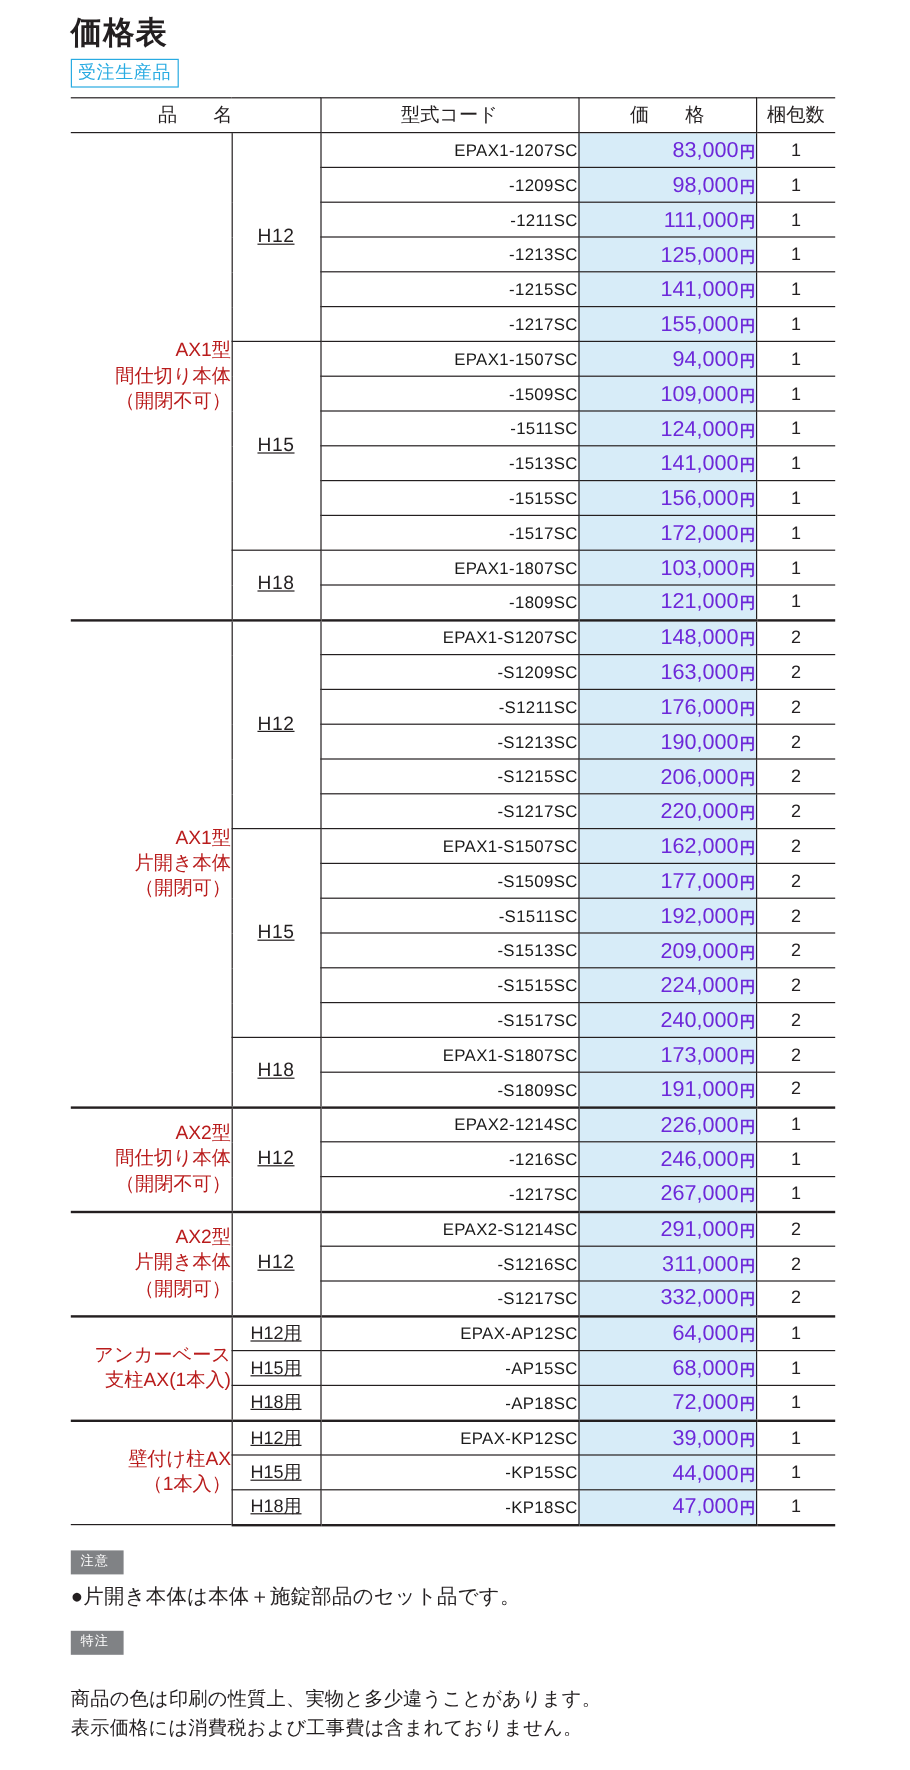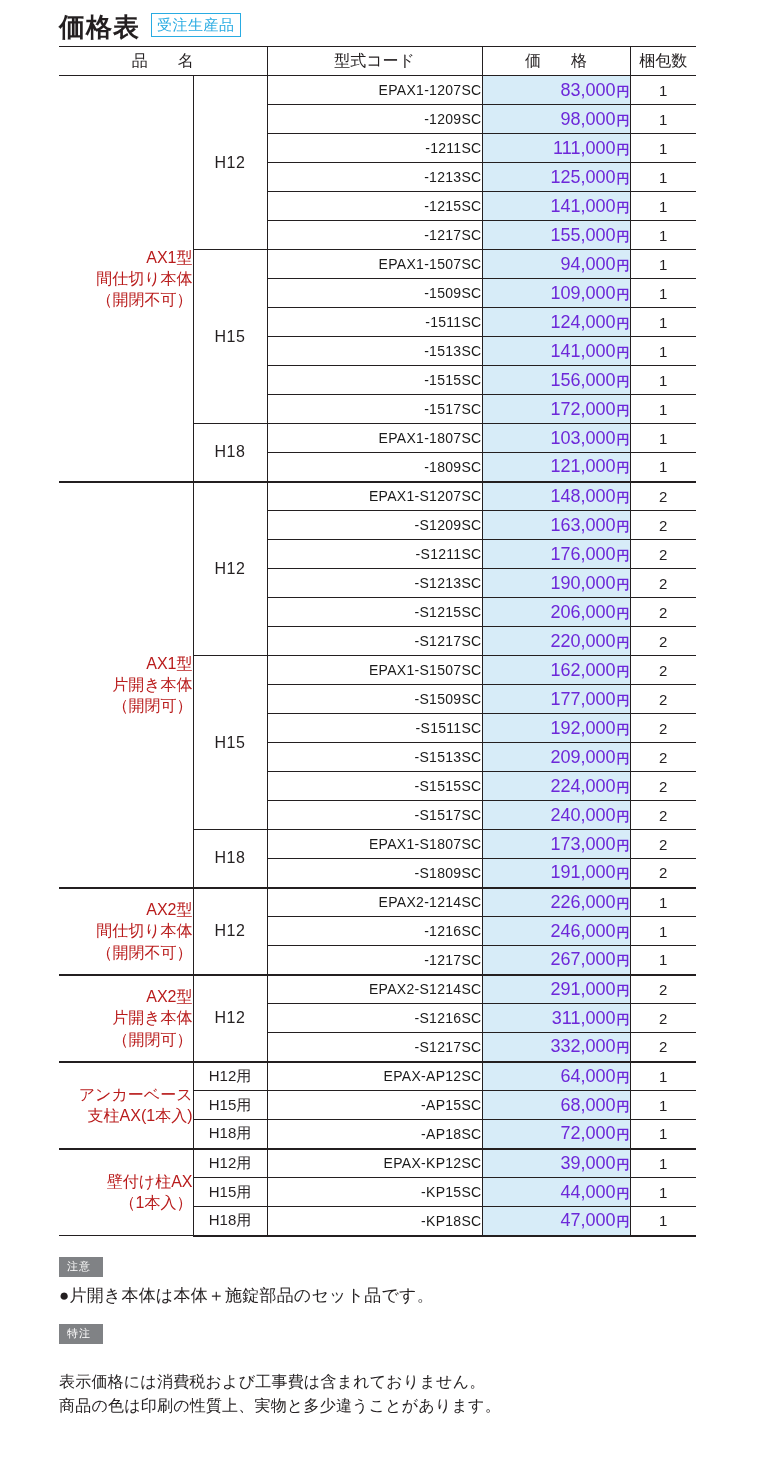--- a/index.html
+++ b/index.html
@@ -18,23 +18,24 @@
     position: relative;
     width: 758px;
     height: 1475px;
     box-sizing: border-box;
     padding: 0 0 0 0;
   }
 
   
   .title-row {
     display: flex;
-    align-items: center;
+    align-items: flex-start;
     gap: 11px;
     padding: 14px 0 6px 59px;
+    flex-direction: column;
   }
   .title-text {
     font-size: 26px;
     font-weight: bold;
     letter-spacing: 1px;
     line-height: 1;
     color: #231f20;
   }
   .badge-order {
     font-size: 15px;
@@ -96,20 +97,21 @@
     font-size: 16px;
     line-height: 1.32;
     color: #b91c1c;
     vertical-align: middle;
   }
   .cell-h {
     text-align: center;
     font-size: 16px;
     color: #231f20;
     letter-spacing: 0.5px;
+    text-decoration: underline;
   }
   .cell-h.small { font-size: 15px; letter-spacing: 0; }
   .cell-code {
     text-align: right;
     padding-right: 9px;
     font-weight: bold;
     font-size: 14px;
     letter-spacing: 0.3px;
     color: #1a1a1a;
   }
@@ -438,17 +440,17 @@
         </tr>
       </tbody>
   </table>
 
   <div class="notes">
     <span class="tag">注意</span>
     <p class="note-line">●片開き本体は本体＋施錠部品のセット品です。</p>
     <div class="gap-16"></div>
     <span class="tag">特注</span>
     <div class="gap-26"></div>
+    <div class="fine">商品の色は印刷の性質上、実物と多少違うことがあります。</div>
     <div class="fine">表示価格には消費税および工事費は含まれておりません。</div>
-    <div class="fine">商品の色は印刷の性質上、実物と多少違うことがあります。</div>
   </div>
 
 </div>
 
 </body></html>

